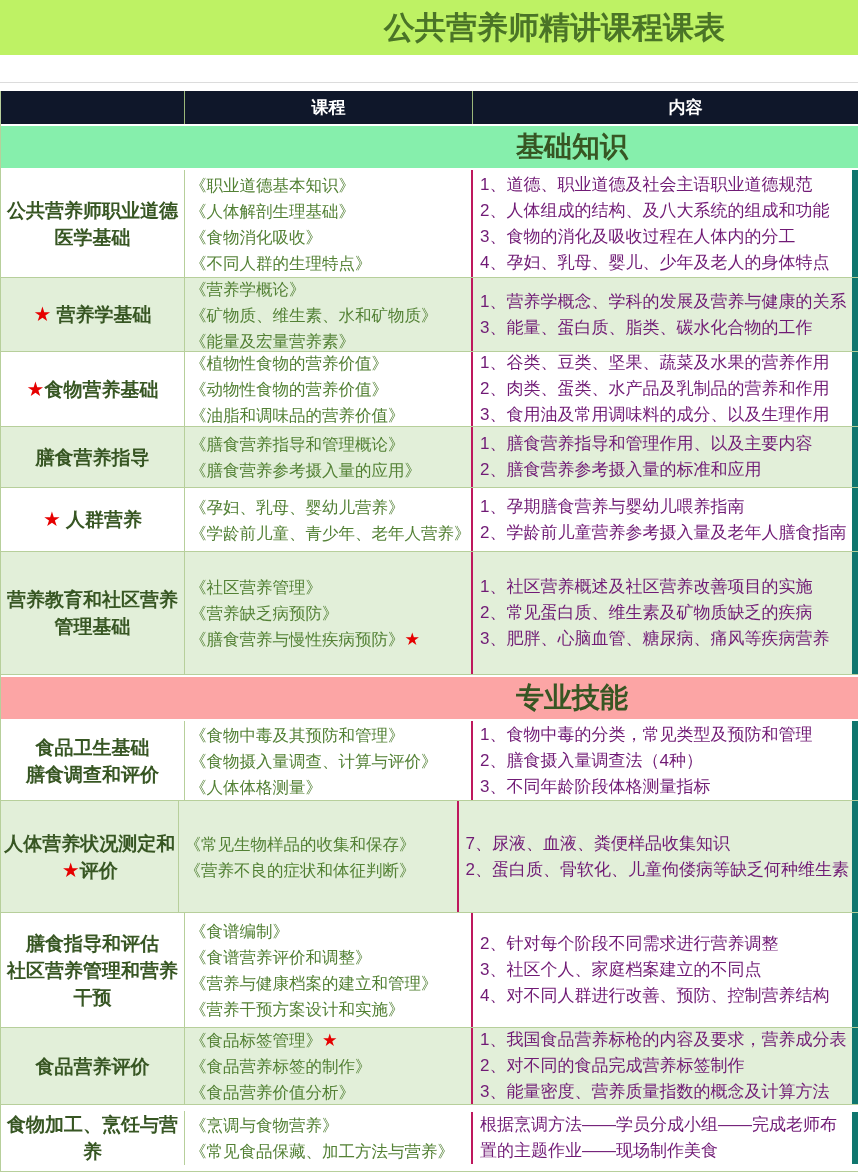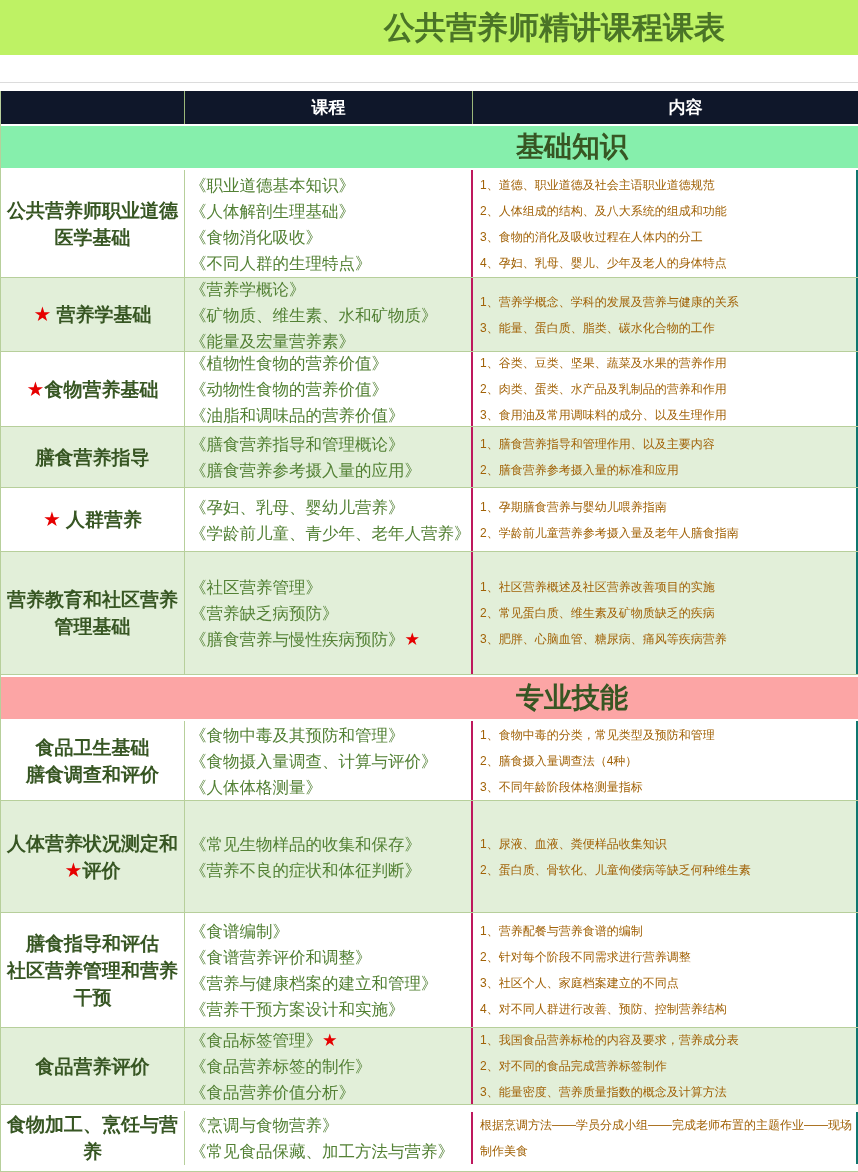--- a/index.html
+++ b/index.html
@@ -35,22 +35,22 @@
   .cell{display:flex;flex-direction:column;justify-content:center;box-sizing:border-box;}
   .c1{
     width:184px;border-right:1px solid #b7cf9b;align-items:center;text-align:center;
     font-weight:bold;color:#375623;font-size:19px;line-height:27px;padding:0 2px;
   }
   .c2{
     width:288px;border-right:2px solid #be185d;color:#538135;
     font-size:16.5px;line-height:26px;padding-left:5px;
   }
   .c3{
-    flex:1;border-right:2px solid #0f766e;color:#a16207;
-    font-size:12px;line-height:26px;padding-left:7px;padding-right:3px;
+    flex:1;border-right:6px solid #0f766e;color:#701a75;
+    font-size:17px;line-height:26px;padding-left:7px;padding-right:3px;
   }
   .nl{white-space:nowrap;}
   .wl{white-space:normal;}
   .star{color:#e60000;font-size:1.05em;}
 </style>
 </head>
 <body>
 
 <div class="title-band">
   <span class="title">公共营养师精讲课程课表</span>
@@ -175,38 +175,37 @@
       <div class="row alt" style="height: 112px;">
         <div class="cell c1">
           <div class="nl">人体营养状况测定和</div>
           <div class="nl"><span class="star">★</span>评价</div>
         </div>
         <div class="cell c2">
           <div class="nl">《常见生物样品的收集和保存》</div>
           <div class="nl">《营养不良的症状和体征判断》</div>
         </div>
         <div class="cell c3">
-          <div class="nl">1、尿液、血液、粪便样品收集知识</div>
+          <div class="nl">7、尿液、血液、粪便样品收集知识</div>
           <div class="nl">2、蛋白质、骨软化、儿童佝偻病等缺乏何种维生素</div>
         </div>
       </div>
       <div class="row" style="height: 115px;">
         <div class="cell c1">
           <div class="nl">膳食指导和评估</div>
           <div class="nl">社区营养管理和营养</div>
           <div class="nl">干预</div>
         </div>
         <div class="cell c2">
           <div class="nl">《食谱编制》</div>
           <div class="nl">《食谱营养评价和调整》</div>
           <div class="nl">《营养与健康档案的建立和管理》</div>
           <div class="nl">《营养干预方案设计和实施》</div>
         </div>
         <div class="cell c3">
-          <div class="nl">1、营养配餐与营养食谱的编制</div>
           <div class="nl">2、针对每个阶段不同需求进行营养调整</div>
           <div class="nl">3、社区个人、家庭档案建立的不同点</div>
           <div class="nl">4、对不同人群进行改善、预防、控制营养结构</div>
         </div>
       </div>
       <div class="row alt" style="height: 77px;">
         <div class="cell c1">
           <div class="nl">食品营养评价</div>
         </div>
         <div class="cell c2">

